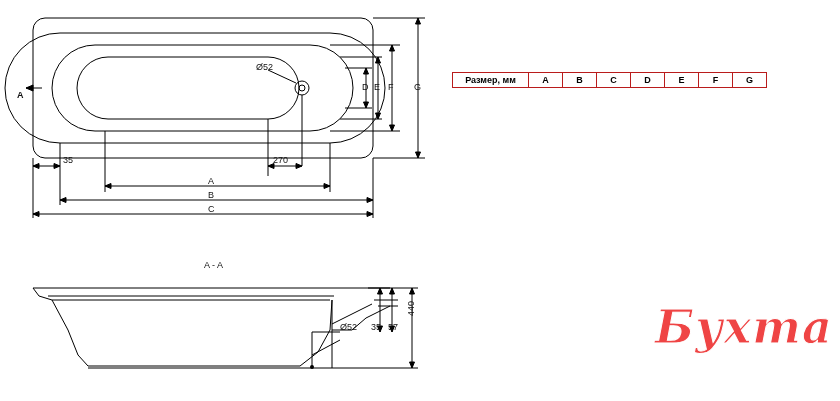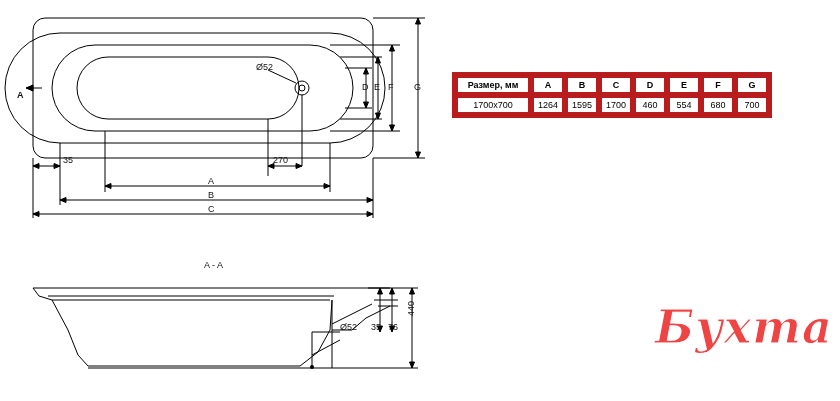--- a/index.html
+++ b/index.html
@@ -39,21 +39,21 @@
   
   .spec-table {
     position: absolute;
     left: 452px;
     top: 72px;
     border-collapse: collapse;
     font-size: 9px;
     background: #fff;
   }
   .spec-table th, .spec-table td {
-    border: 6px solid #b91c1c;
+    border: 1px solid #b91c1c;
     padding: 2px 4px;
     text-align: center;
     font-weight: normal;
     height: 13px;
     box-sizing: border-box;
   }
   .spec-table th {
     font-weight: bold;
   }
   .spec-table th.first, .spec-table td.first {
@@ -209,45 +209,35 @@
   <div class="lbl" style="left:208px; top:204px;">C</div>
 
   <div class="lbl" style="left:362px; top:82px;">D</div>
   <div class="lbl" style="left:374px; top:82px;">E</div>
   <div class="lbl" style="left:388px; top:82px;">F</div>
   <div class="lbl" style="left:414px; top:82px;">G</div>
 
   <div class="lbl" style="left:204px; top:260px;">A - A</div>
   <div class="lbl" style="left:340px; top:322px;">Ø52</div>
   <div class="lbl" style="left:371px; top:322px;">35</div>
-  <div class="lbl" style="left:388px; top:322px;">76</div>
+  <div class="lbl" style="left:388px; top:322px;">57</div>
   <div class="lbl" style="left:406px; top:316px; transform: rotate(-90deg); transform-origin: left top;">440</div>
 
   <table class="spec-table">
     <thead>
       <tr>
         <th class="first">Размер, мм</th>
         <th class="col">A</th>
         <th class="col">B</th>
         <th class="col">C</th>
         <th class="col">D</th>
         <th class="col">E</th>
         <th class="col">F</th>
         <th class="col">G</th>
       </tr>
     </thead>
     <tbody>
-      <tr>
-        <td class="first">1700x700</td>
-        <td class="col">1264</td>
-        <td class="col">1595</td>
-        <td class="col">1700</td>
-        <td class="col">460</td>
-        <td class="col">554</td>
-        <td class="col">680</td>
-        <td class="col">700</td>
-      </tr>
     </tbody>
   </table>
 
   <div class="watermark">Бухта</div>
 
 </div>
 
 </body></html>

